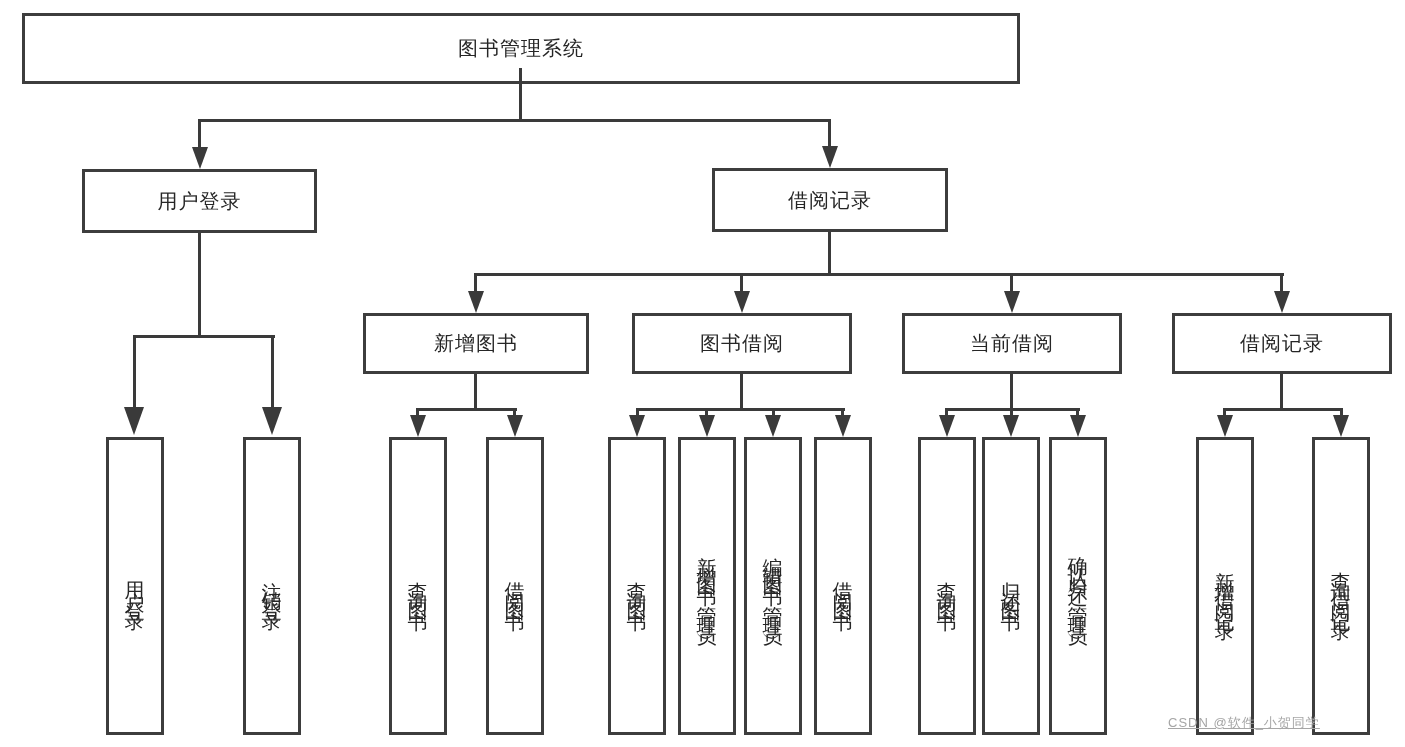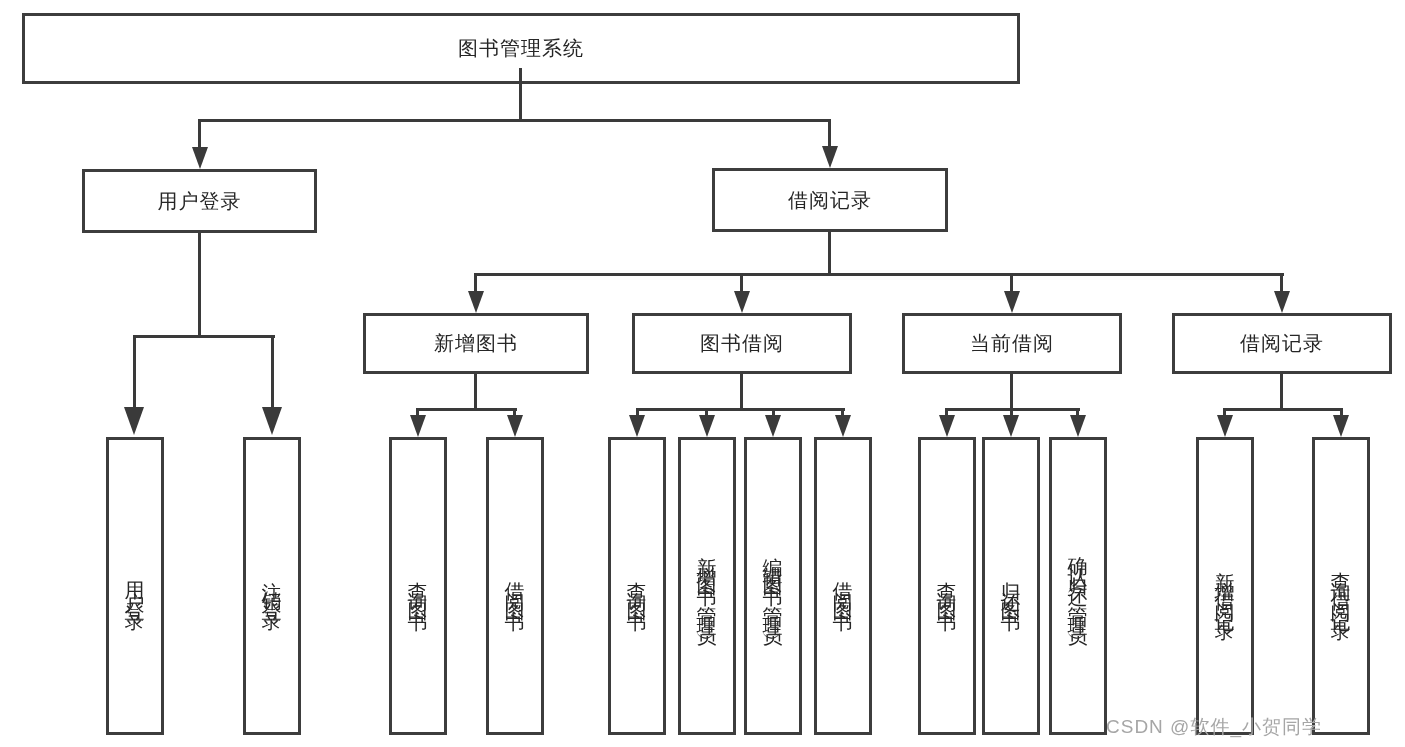--- a/index.html
+++ b/index.html
@@ -35,22 +35,22 @@
     position:absolute;width:0;height:0;
     border-left:8px solid transparent;border-right:8px solid transparent;
     border-top:22px solid var(--line);
   }
   .arr-lg{
     position:absolute;width:0;height:0;
     border-left:10px solid transparent;border-right:10px solid transparent;
     border-top:28px solid var(--line);
   }
   .watermark{
-    position:absolute;left:1106px;top:714px;font-size:19px;color:var(--wm);
-    letter-spacing:1px;z-index:5;white-space:nowrap;
+    position:absolute;left:1168px;top:714px;font-size:13px;color:var(--wm);
+    letter-spacing:1px;z-index:5;white-space:nowrap;text-decoration:underline;
   }
 </style>
 </head>
 <body>
 
 <div id="canvas">
 
   <div class="node" style="left:22px;top:13px;width:998px;height:71px;">
     <span>图书管理系统</span>
   </div>

